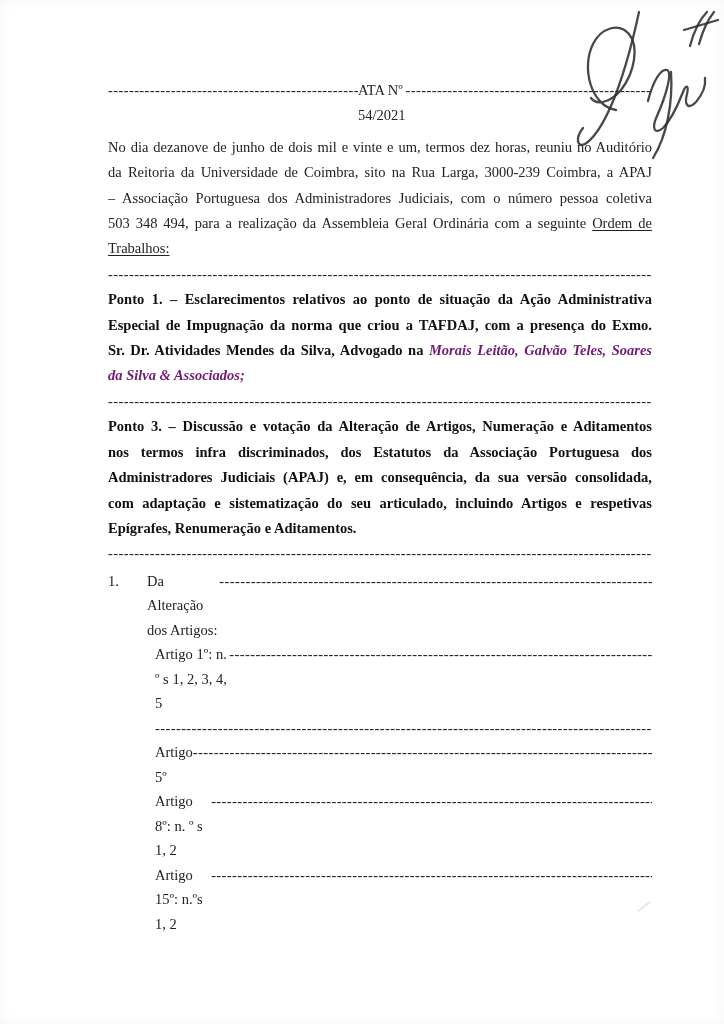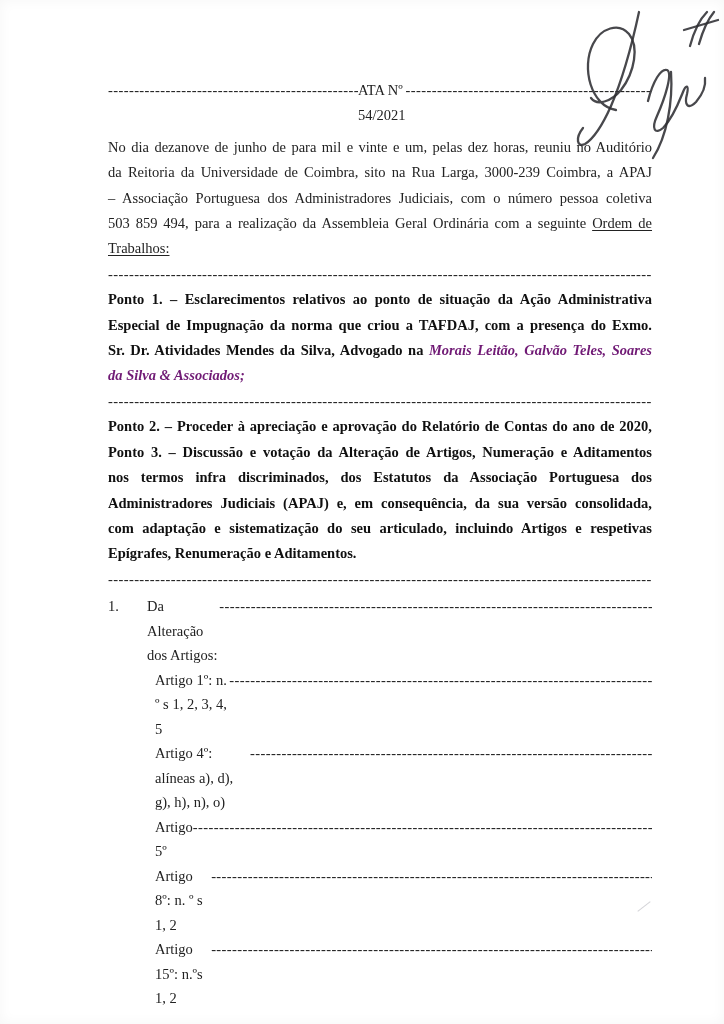--- a/index.html
+++ b/index.html
@@ -62,38 +62,37 @@
 
 <div class="page">
   <div class="content">
 
     <div class="line hline">
       <span class="hdl">----------------------------------------------------------------------------------------------------------------------------------------------------------------------------</span>
       <span>ATA Nº 54/2021</span>
       <span class="fill">----------------------------------------------------------------------------------------------------------------------------------------------------------------------------</span>
     </div>
 
-    <div class="line j"><span>No dia dezanove de junho de para mil e vinte e um, pelas dez horas, reuniu no Auditório</span></div>
+    <div class="line j"><span>No dia dezanove de junho de dois mil e vinte e um, termos dez horas, reuniu no Auditório</span></div>
     <div class="line j"><span>da Reitoria da Universidade de Coimbra, sito na Rua Larga, 3000-239 Coimbra, a APAJ</span></div>
     <div class="line j"><span>– Associação Portuguesa dos Administradores Judiciais, com o número pessoa coletiva</span></div>
-    <div class="line j"><span>503 859 494, para a realização da Assembleia Geral Ordinária com a seguinte </span><span class="u">Ordem de</span></div>
+    <div class="line j"><span>503 348 494, para a realização da Assembleia Geral Ordinária com a seguinte </span><span class="u">Ordem de</span></div>
     <div class="line flexline">
       <span class="u">Trabalhos:</span>
       <span class="fill">----------------------------------------------------------------------------------------------------------------------------------------------------------------------------</span>
     </div>
 
     <div class="line j b"><span>Ponto 1. – Esclarecimentos relativos ao ponto de situação da Ação Administrativa</span></div>
     <div class="line j b"><span>Especial de Impugnação da norma que criou a TAFDAJ, com a presença do Exmo.</span></div>
     <div class="line j b"><span>Sr. Dr. Atividades Mendes da Silva, Advogado na </span><span class="bi">Morais Leitão, Galvão Teles, Soares</span></div>
     <div class="line flexline">
       <span class="bi">da Silva &amp; Associados;</span>
       <span class="fill">----------------------------------------------------------------------------------------------------------------------------------------------------------------------------</span>
     </div>
 
-    <div class="line j b"><span>Ponto 2. – Proceder à apreciação e aprovação do Relatório de Contas do ano de 2020,</span></div>
 
     <div class="line j b"><span>Ponto 3. – Discussão e votação da Alteração de Artigos, Numeração e Aditamentos</span></div>
     <div class="line j b"><span>nos termos infra discriminados, dos Estatutos da Associação Portuguesa dos</span></div>
     <div class="line j b"><span>Administradores Judiciais (APAJ) e, em consequência, da sua versão consolidada,</span></div>
     <div class="line j b"><span>com adaptação e sistematização do seu articulado, incluindo Artigos e respetivas</span></div>
     <div class="line flexline">
       <span class="b">Epígrafes, Renumeração e Aditamentos. </span>
       <span class="fill">----------------------------------------------------------------------------------------------------------------------------------------------------------------------------</span>
     </div>
 
@@ -101,21 +100,20 @@
       <div class="lirow">
         <span class="num">1.</span>
         <span>Da Alteração dos Artigos: </span>
         <span class="fill">----------------------------------------------------------------------------------------------------------------------------------------------------------------------------</span>
       </div>
       <div class="lirow sub">
           <span>Artigo 1º: n. º s 1, 2, 3, 4, 5</span>
           <span class="fill">----------------------------------------------------------------------------------------------------------------------------------------------------------------------------</span>
         </div>
       <div class="lirow sub">
-          <span>Artigo 4º: alíneas a), d), g), h), n), o) </span>
           <span class="fill">----------------------------------------------------------------------------------------------------------------------------------------------------------------------------</span>
         </div>
       <div class="lirow sub">
           <span>Artigo 5º</span>
           <span class="fill">----------------------------------------------------------------------------------------------------------------------------------------------------------------------------</span>
         </div>
       <div class="lirow sub">
           <span>Artigo 8º: n. º s 1, 2</span>
           <span class="fill">----------------------------------------------------------------------------------------------------------------------------------------------------------------------------</span>
         </div>

